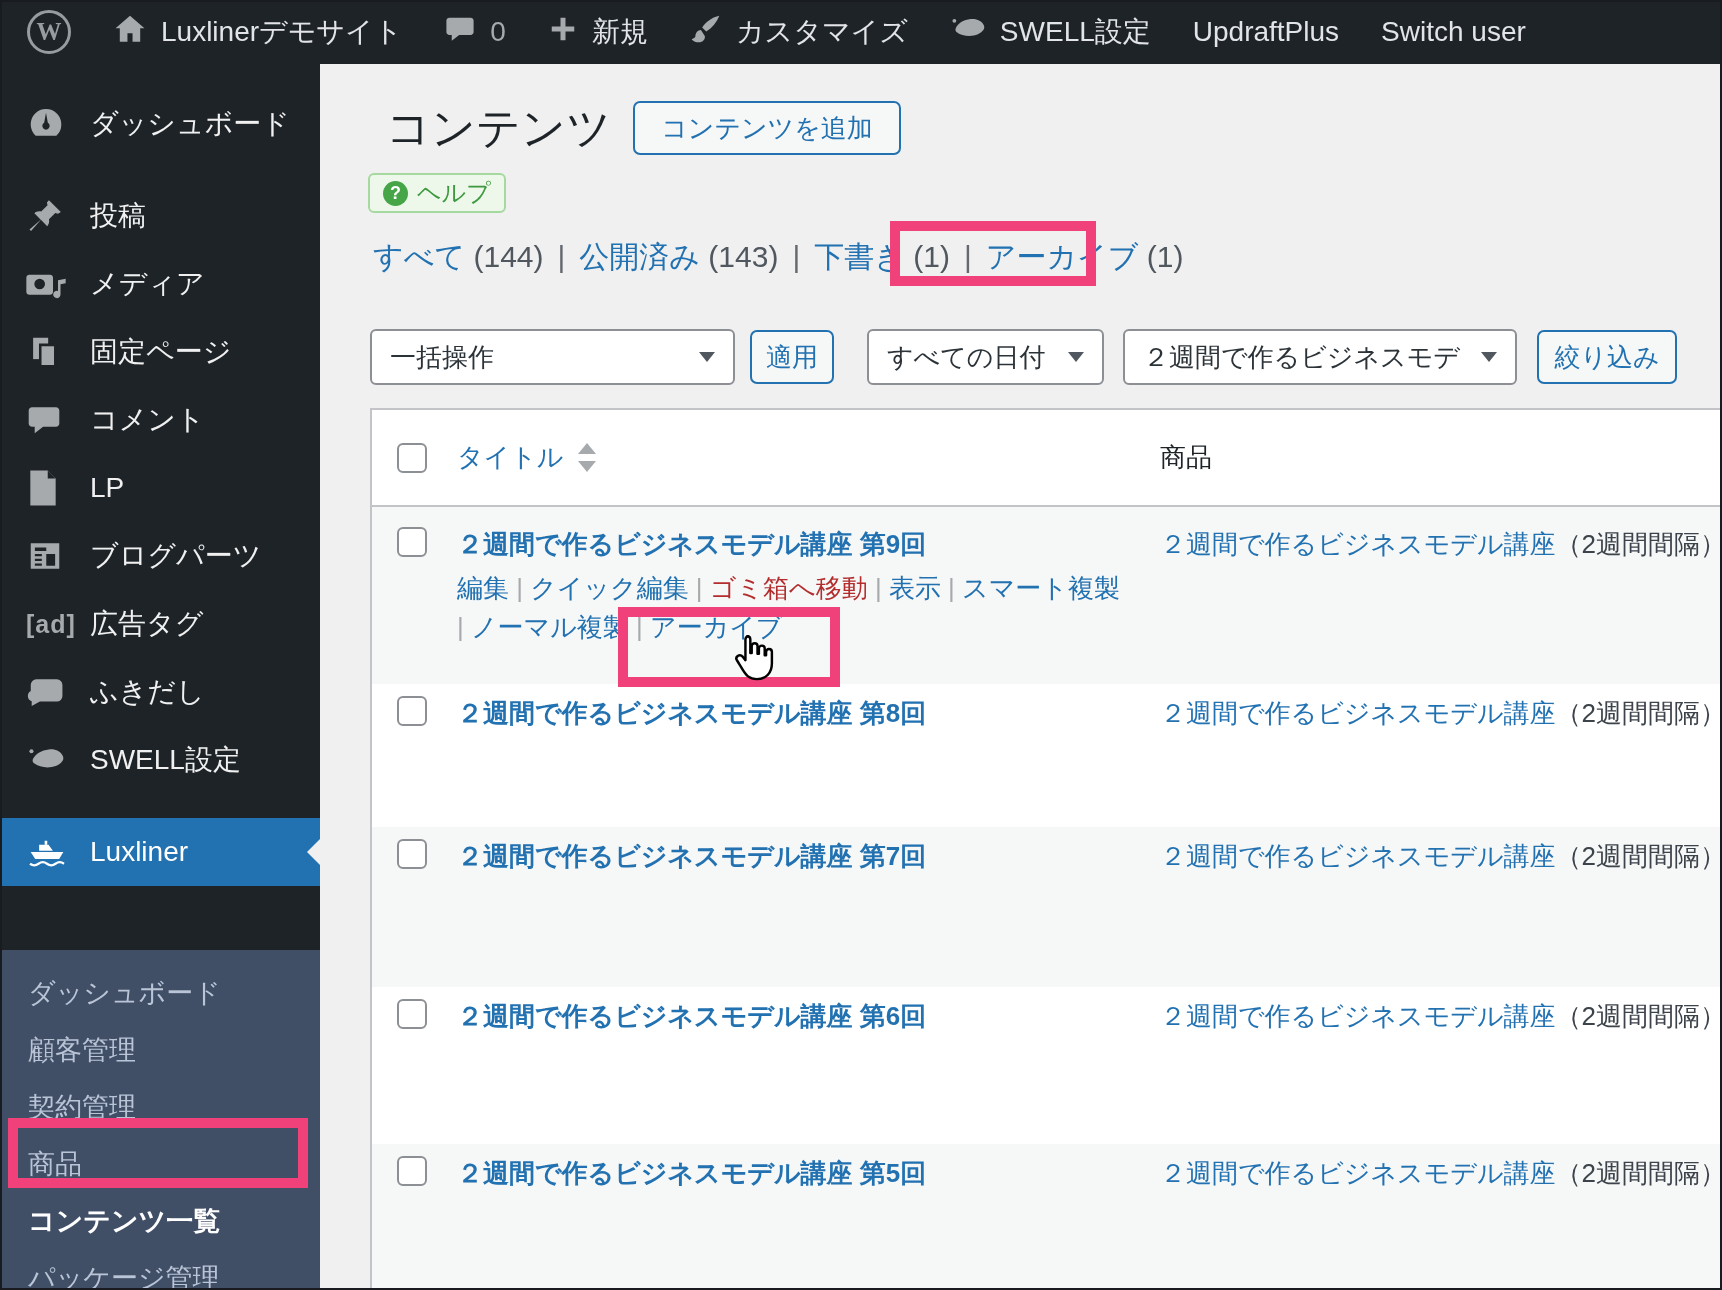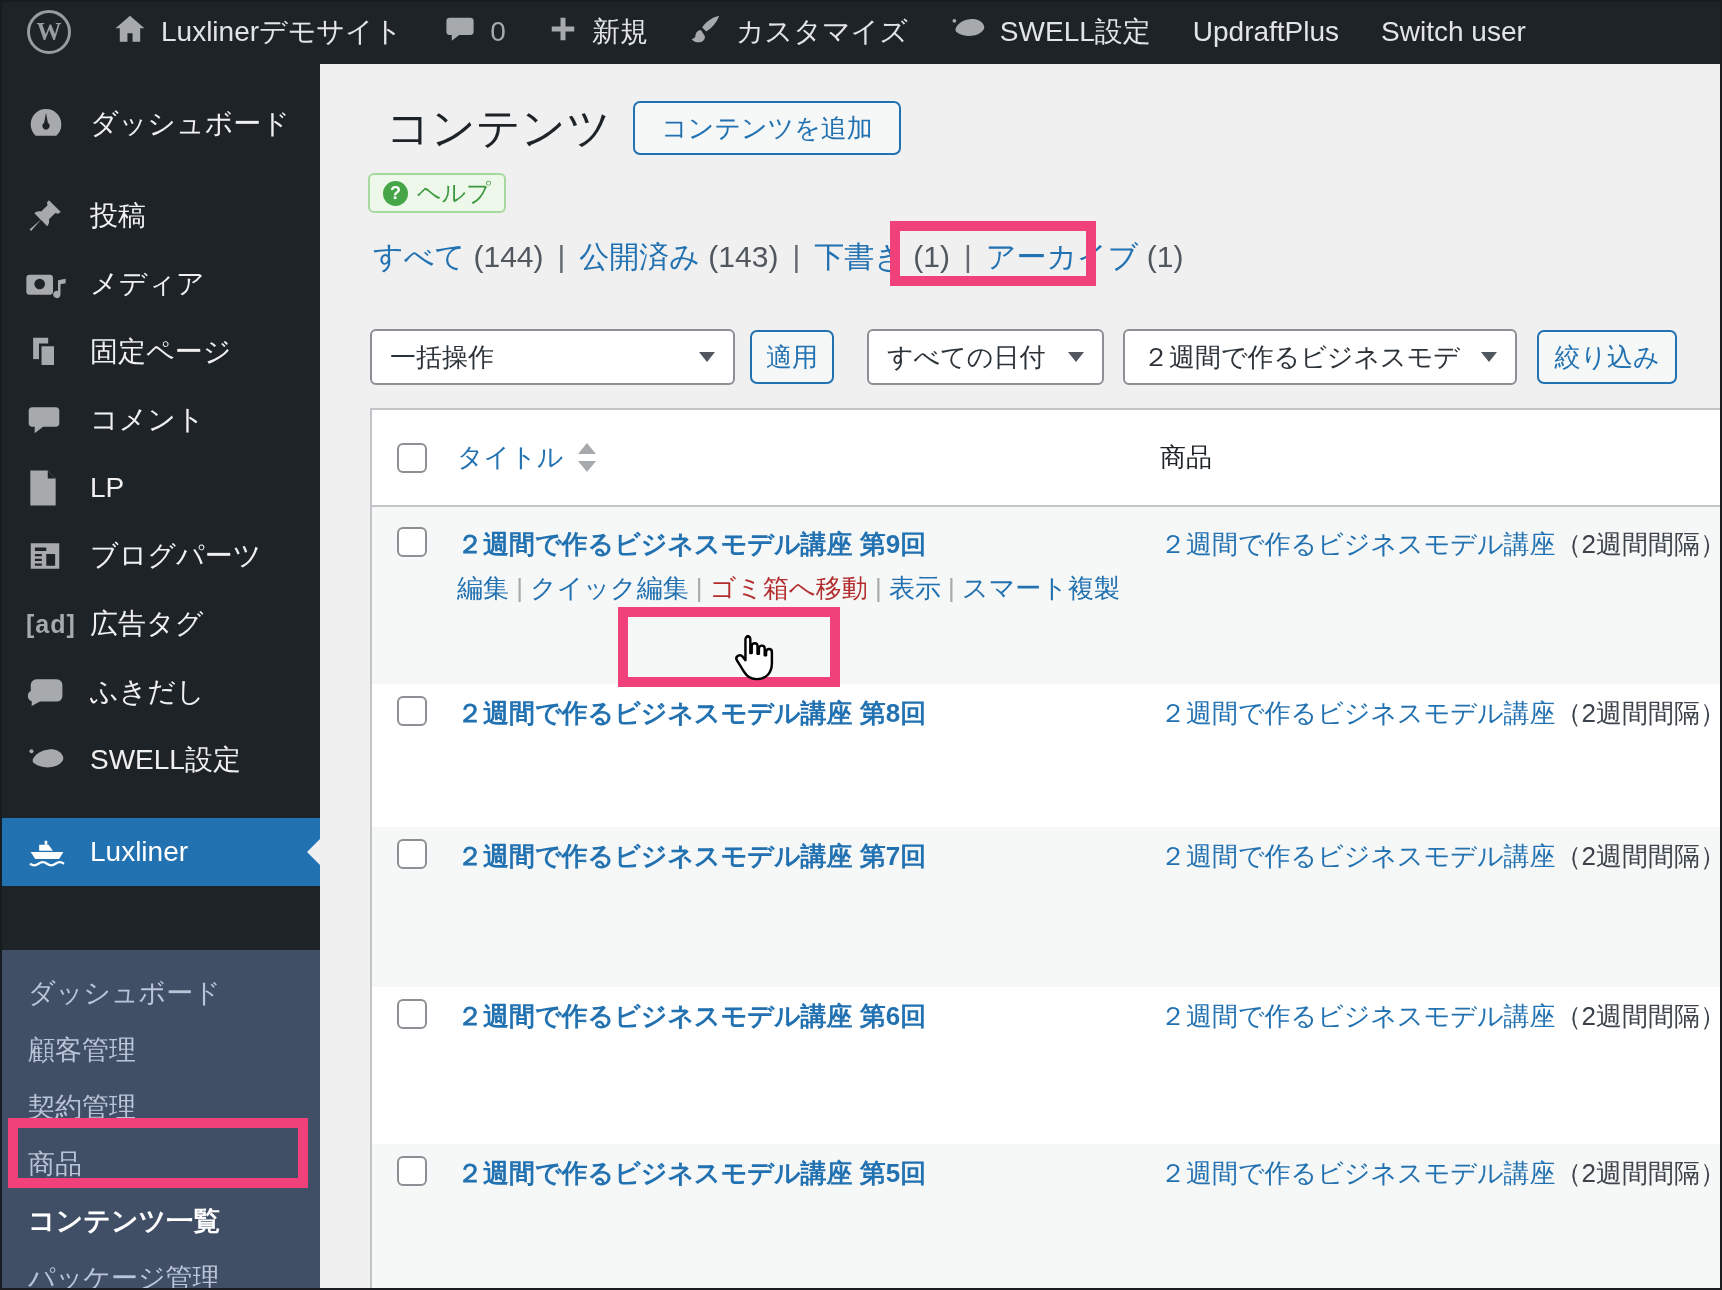--- a/index.html
+++ b/index.html
@@ -317,20 +317,21 @@
       </div>
       <div>
   <div class="trow first">
     <div class="c-check cell">
               <span class="cb"></span>
             </div>
     <div class="c-title cell">
       <a class="rowtitle">２週間で作るビジネスモデル講座 第9回</a>
       <div class="rowactions">
         <div><span class="act">編集</span><span class="sep"> | </span><span class="act">クイック編集</span><span class="sep"> | </span><span class="act danger">ゴミ箱へ移動</span><span class="sep"> | </span><span class="act">表示</span><span class="sep"> | </span><span class="act">スマート複製</span></div>
+        <div><span class="sep"> | </span><span class="act">ノーマル複製</span><span class="sep"> | </span><span class="act">アーカイブ</span></div>
       </div>
     </div>
     <div class="c-product cell">
       <a class="prodlink">２週間で作るビジネスモデル講座</a><span class="prodsuffix">（2週間間隔）</span>
     </div>
   </div>
 
   <div class="trow">
     <div class="c-check cell">
               <span class="cb"></span>

